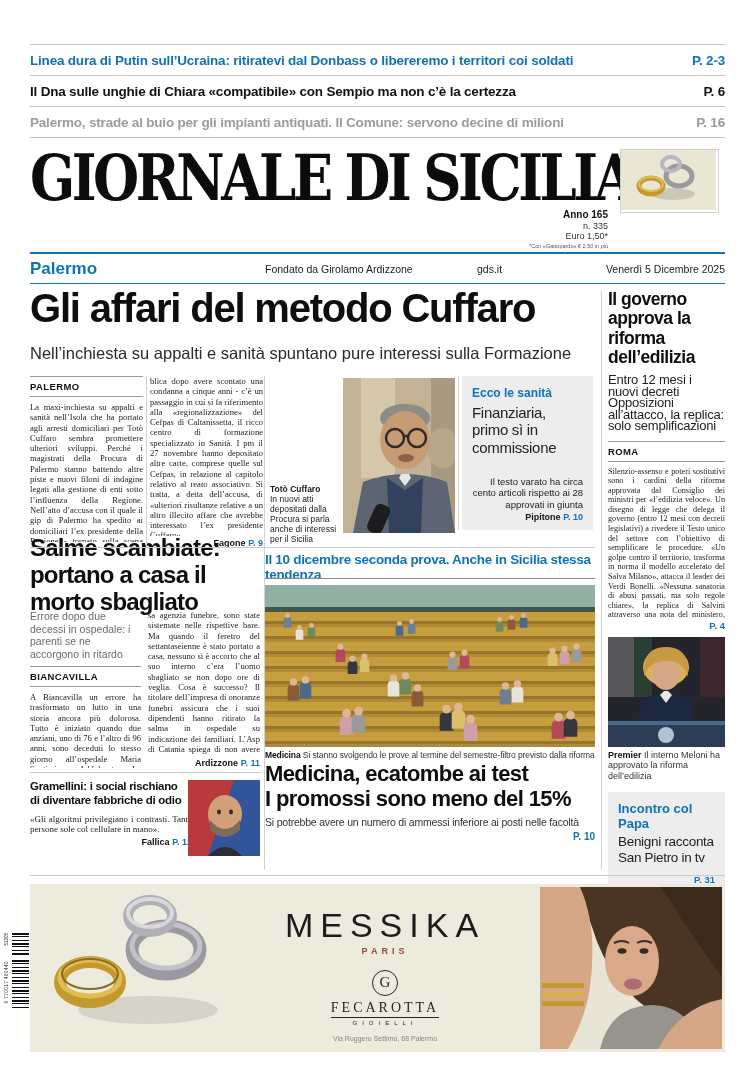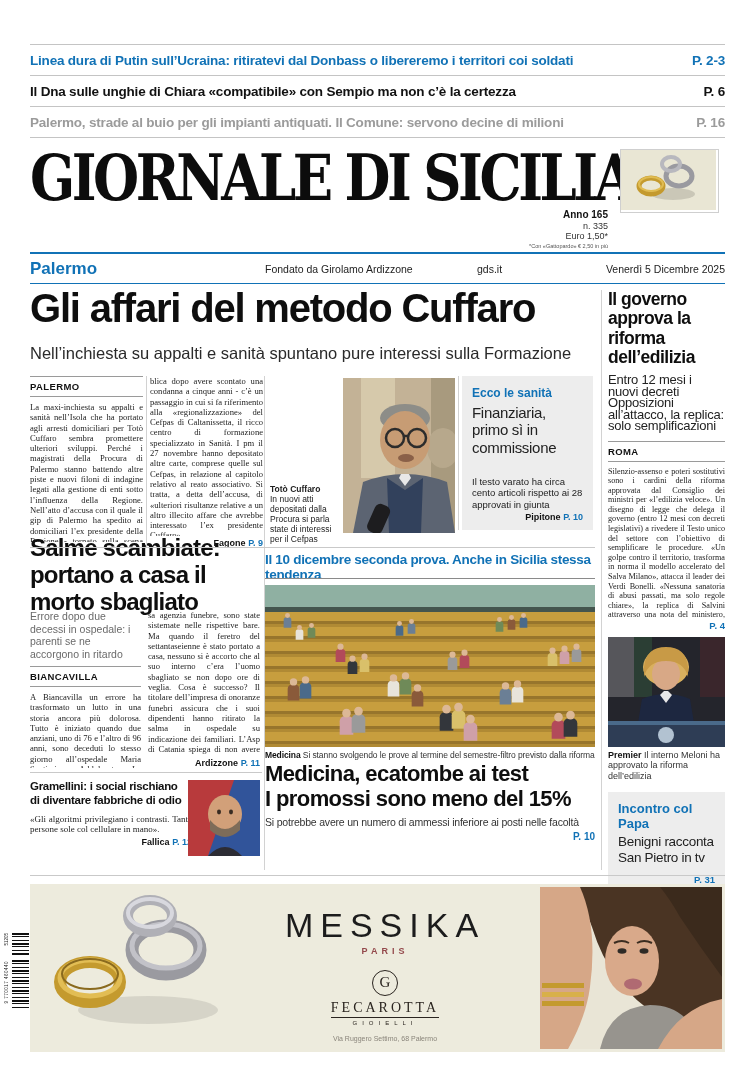--- a/index.html
+++ b/index.html
@@ -52,21 +52,21 @@
   .col2 .colbody{flex:1;}
   .byline{font-size:9px;text-align:right;margin-top:2px;}
   .byline b{color:#111;}
   .byline .pg{color:#1172b6;font-weight:bold;}
   .cap-col{position:absolute;left:270px;top:484px;width:68px;font-size:8.5px;line-height:10px;color:#222;}
   .cap-col b{display:block;}
   .ecco-box{position:absolute;left:462px;top:376px;width:131px;height:154px;background:#ededed;
             box-sizing:border-box;padding:10px 10px 8px;display:flex;flex-direction:column;}
   .box-kicker{font-weight:bold;font-size:12px;color:#1172b6;}
   .ecco-box .title{font-size:15px;line-height:1.16;color:#222;margin-top:4px;letter-spacing:-0.3px;}
-  .ecco-box .txt{font-size:9.5px;line-height:11.5px;color:#222;margin-top:auto;}
+  .ecco-box .txt{font-size:9.5px;line-height:11.5px;color:#222;margin-top:auto;text-align:right;}
 
   
   .photo{position:absolute;overflow:hidden;}
   .lecture{position:absolute;left:265px;top:585px;width:330px;height:162px;overflow:hidden;}
   .lect-wall{position:absolute;left:0;top:0;width:330px;height:22px;background:#8fb0a2;}
   .lect-band{position:absolute;left:0;top:22px;width:330px;height:5px;background:#44554e;}
   .lect-benches{position:absolute;left:0;top:27px;width:330px;height:135px;
      background:repeating-linear-gradient(180deg,#c79e3e 0 9px,#97752c 9px 12px,#b08a34 12px 15px);}
   .person{position:absolute;width:11px;height:15px;border-radius:4px 4px 0 0;}
   .person::before{content:'';position:absolute;top:-6px;left:2px;width:7px;height:7px;border-radius:50%;background:#dcb896;}
@@ -194,21 +194,21 @@
   <div class="col2">
     <div class="colbody">blica dopo avere scontato una condanna a cinque anni - c’è un passaggio in cui si fa riferimento alla «regionalizzazione» del Cefpas di Caltanissetta, il ricco centro di formazione specializzato in Sanità. I pm il 27 novembre hanno depositato altre carte, comprese quelle sul Cefpas, in relazione al capitolo relativo al reato associativo. Si tratta, a detta dell’accusa, di «ulteriori risultanze relative a un altro illecito affare che avrebbe interessato l’ex presidente Cuffaro».</div>
     <div class="byline">
       <b>Fagone</b>
       <span class="pg">P. 9</span>
     </div>
   </div>
 
   <div class="cap-col">
     <b>Totò Cuffaro</b>
-    <span>In nuovi atti depositati dalla Procura si parla state di interessi per il Cefpas</span>
+    <span>In nuovi atti depositati dalla Procura si parla anche di interessi per il Sicilia</span>
   </div>
 
   <div class="photo" style="left:343px;top:378px;width:112px;height:155px;">
     <svg width="112" height="155" viewBox="0 0 112 155">
       <rect width="112" height="155" fill="#c3b296"></rect>
       <rect x="18" y="0" width="34" height="100" fill="#d6c9ab"></rect>
       <rect x="88" y="0" width="24" height="155" fill="#a89a7e"></rect>
       <ellipse cx="100" cy="70" rx="16" ry="20" fill="#b7a88c"></ellipse>
       <ellipse cx="62" cy="40" rx="25" ry="14" fill="#8d8d88"></ellipse>
       <ellipse cx="62" cy="62" rx="25" ry="29" fill="#c79c74"></ellipse>

